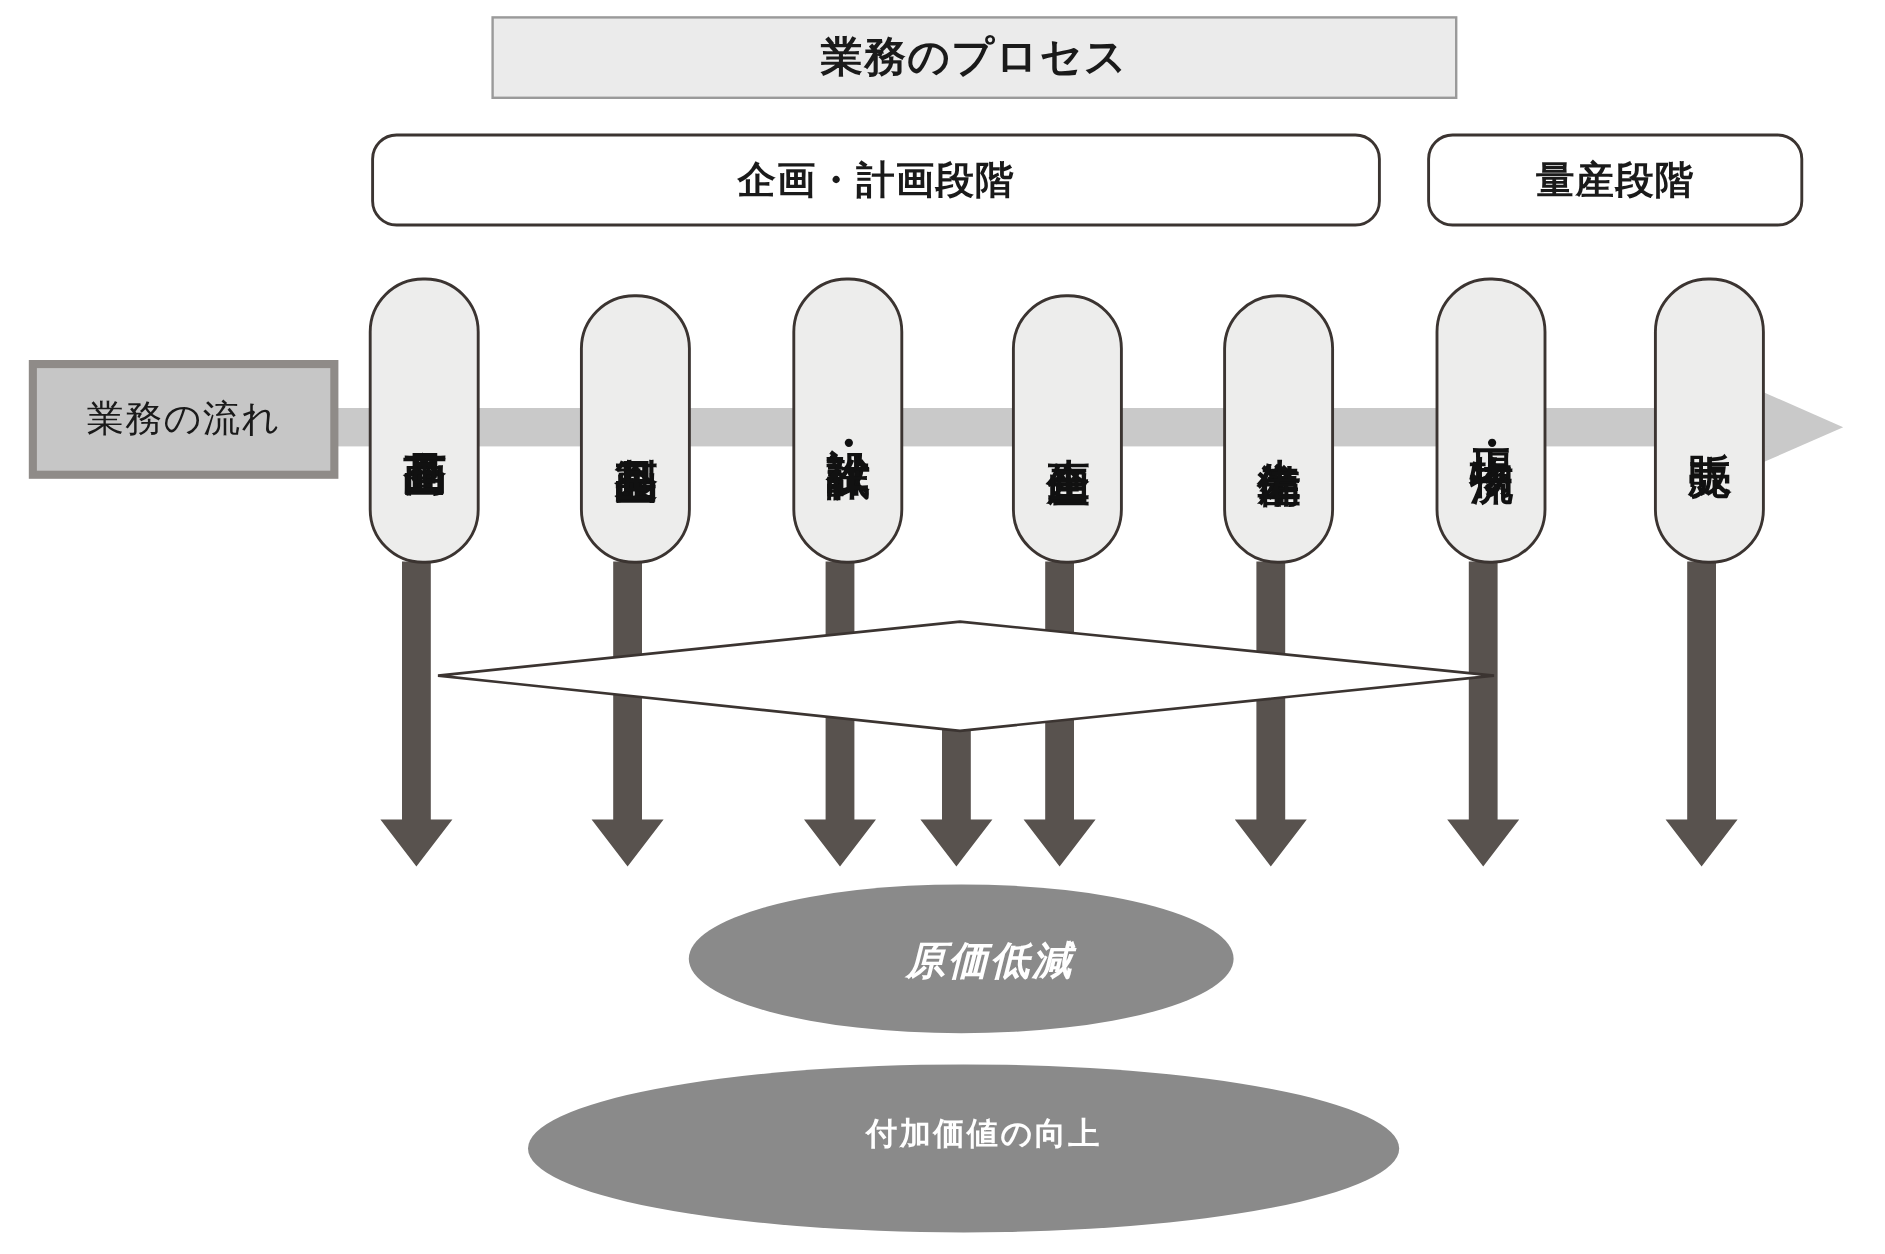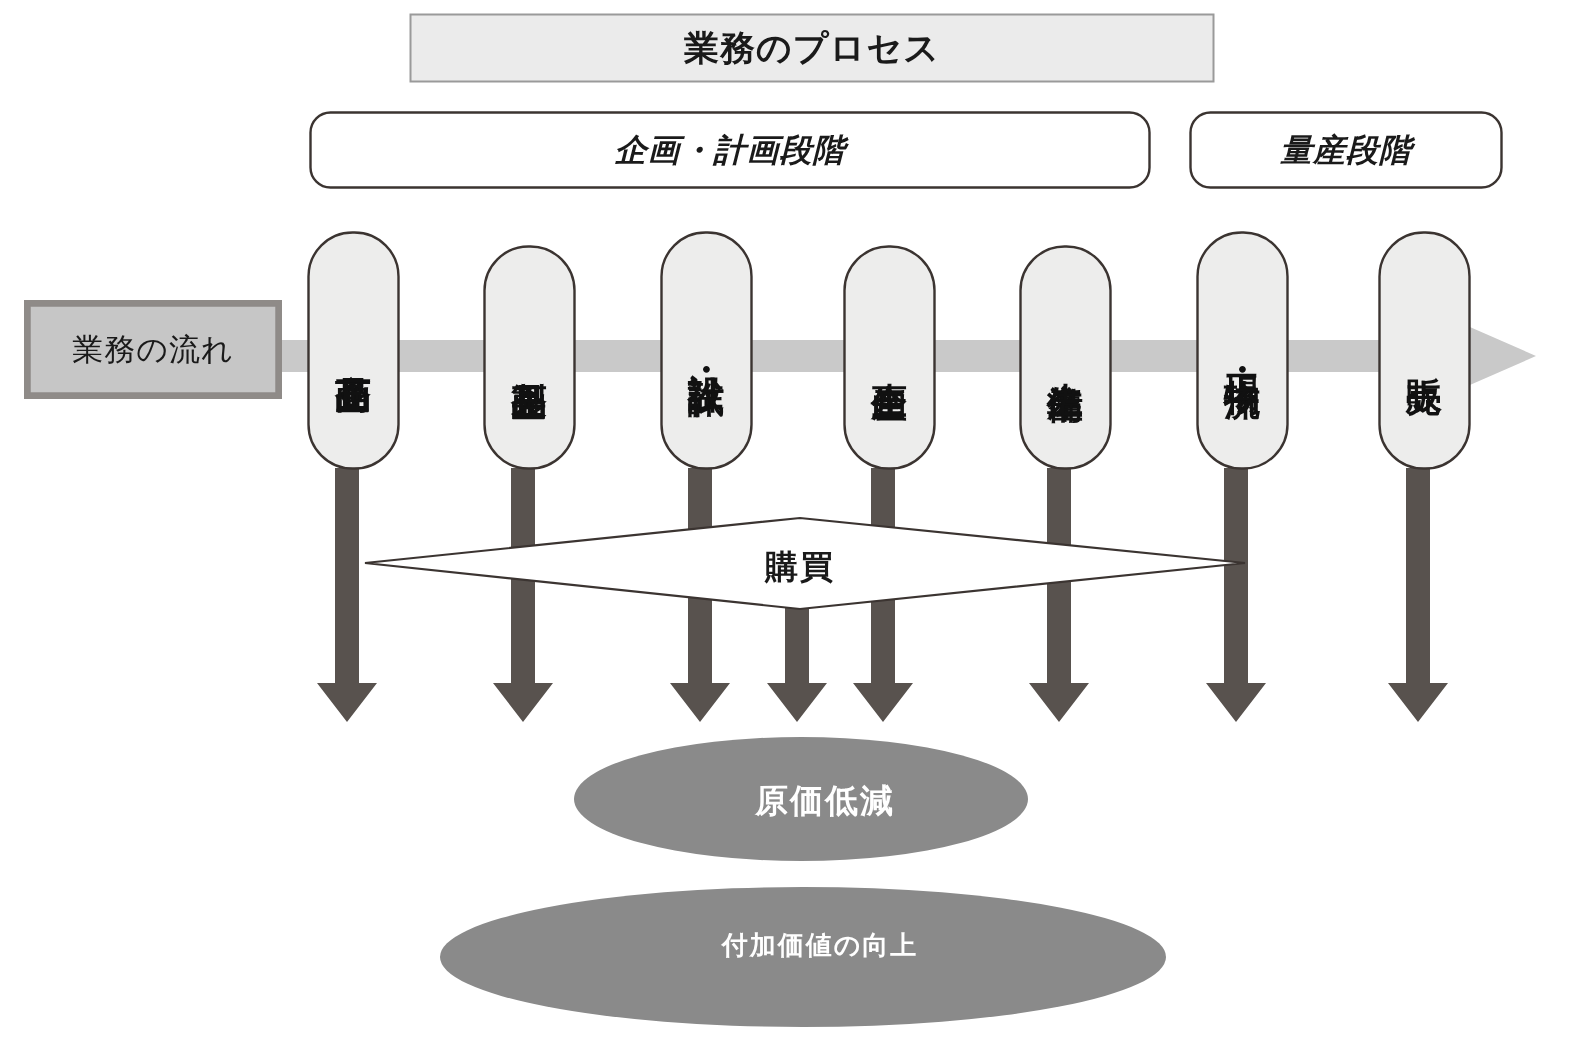--- a/index.html
+++ b/index.html
@@ -19,21 +19,21 @@
   
   .txt{position:absolute;color:#1a1a1a;line-height:1;white-space:nowrap;text-align:right;}
 
   .title-label{
     left:410px; top:14px; width:804px; height:68px;
     display:flex;align-items:center;justify-content:center;
     font-size:35px; font-weight:700; letter-spacing:1px;
   }
   .stage-label{
     display:flex;align-items:center;justify-content:center;
-    font-size:32px;font-weight:700;letter-spacing:1px;font-style:italic;
+    font-size:32px;font-weight:700;letter-spacing:1px;
   }
   .stage-label.plan{left:310px;top:112px;width:840px;height:76px;}
   .stage-label.mass{left:1190px;top:112px;width:312px;height:76px;}
 
   .flow-label{
     left:27px; top:303px; width:252px; height:93px;
     display:flex;align-items:center;justify-content:center;
     font-size:31px;font-weight:400;letter-spacing:1px;
   }
 
@@ -56,21 +56,21 @@
   .diamond-label{
     left:700px; top:548px; width:200px; height:36px;
     display:flex;align-items:center;justify-content:center;
     font-size:33px;font-weight:700;letter-spacing:2px;
   }
 
   .ellipse-label{
     display:flex;align-items:center;justify-content:center;
     color:#ffffff;font-weight:700;letter-spacing:2px;
   }
-  .ellipse-label.cost{left:600px;top:780px;width:450px;height:40px;font-size:33px;}
+  .ellipse-label.cost{left:600px;top:780px;width:450px;height:40px;font-size:33px;font-style:italic;}
   .ellipse-label.value{left:470px;top:924px;width:700px;height:42px;font-size:26px;}
 </style>
 </head>
 <body>
 
 <div id="stage">
 
   <svg id="svgroot" viewBox="0 0 1571 1045" xmlns="http://www.w3.org/2000/svg">
 
     <rect x="410.5" y="14.5" width="803" height="67" fill="#ebebeb" stroke="#9a9a9a" stroke-width="2"></rect>
@@ -125,18 +125,17 @@
   <div class="txt flow-label">業務の流れ</div>
 
   <div class="pill-label" style="left:308px;top:232px;width:90px;height:236px;">商品企画</div>
   <div class="pill-label" style="left:484px;top:246px;width:90px;height:222px;">製品企画</div>
   <div class="pill-label" style="left:661px;top:232px;width:90px;height:236px;">設計・試作</div>
   <div class="pill-label" style="left:844px;top:246px;width:90px;height:222px;">生産企画</div>
   <div class="pill-label" style="left:1020px;top:246px;width:90px;height:222px;">生産準備</div>
   <div class="pill-label" style="left:1197px;top:232px;width:90px;height:236px;">工場・物流</div>
   <div class="pill-label" style="left:1379px;top:232px;width:90px;height:236px;">販売</div>
 
-  <div class="txt diamond-label">購買</div>
 
   <div class="txt ellipse-label cost">原価低減</div>
   <div class="txt ellipse-label value">付加価値の向上</div>
 
 </div>
 
 </body></html>

